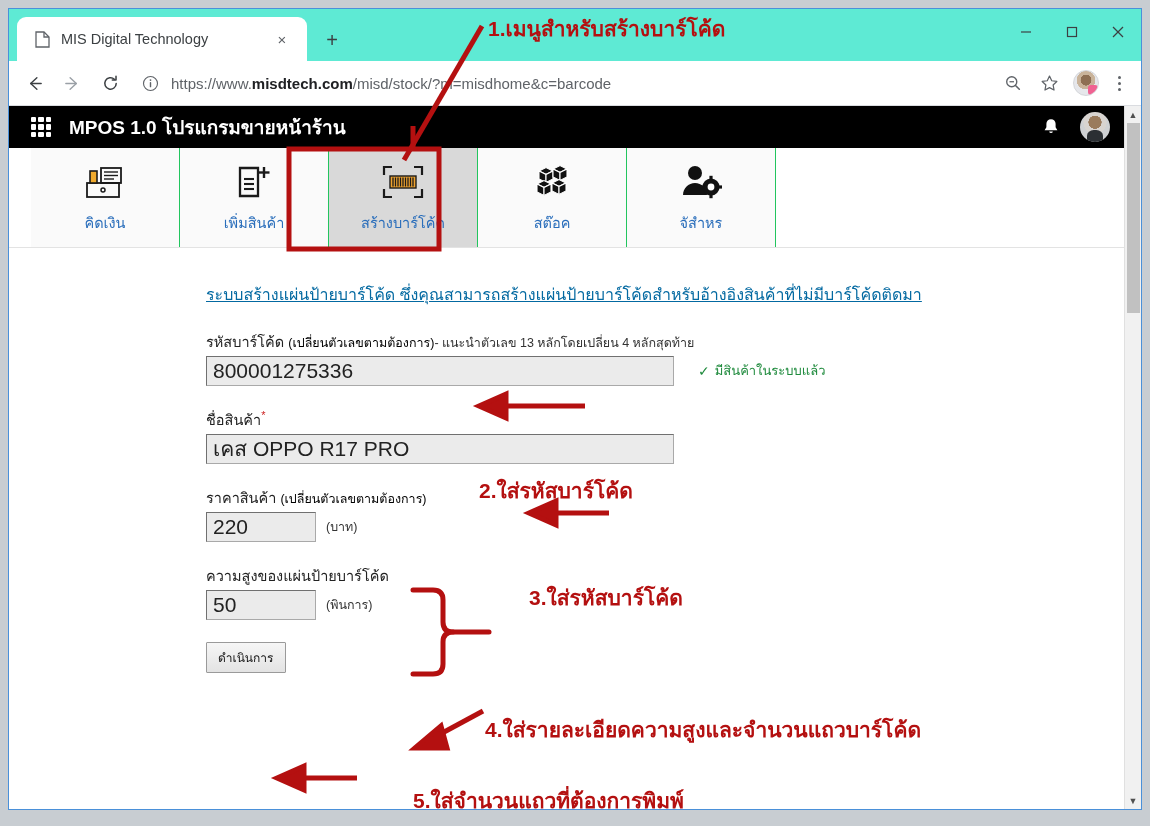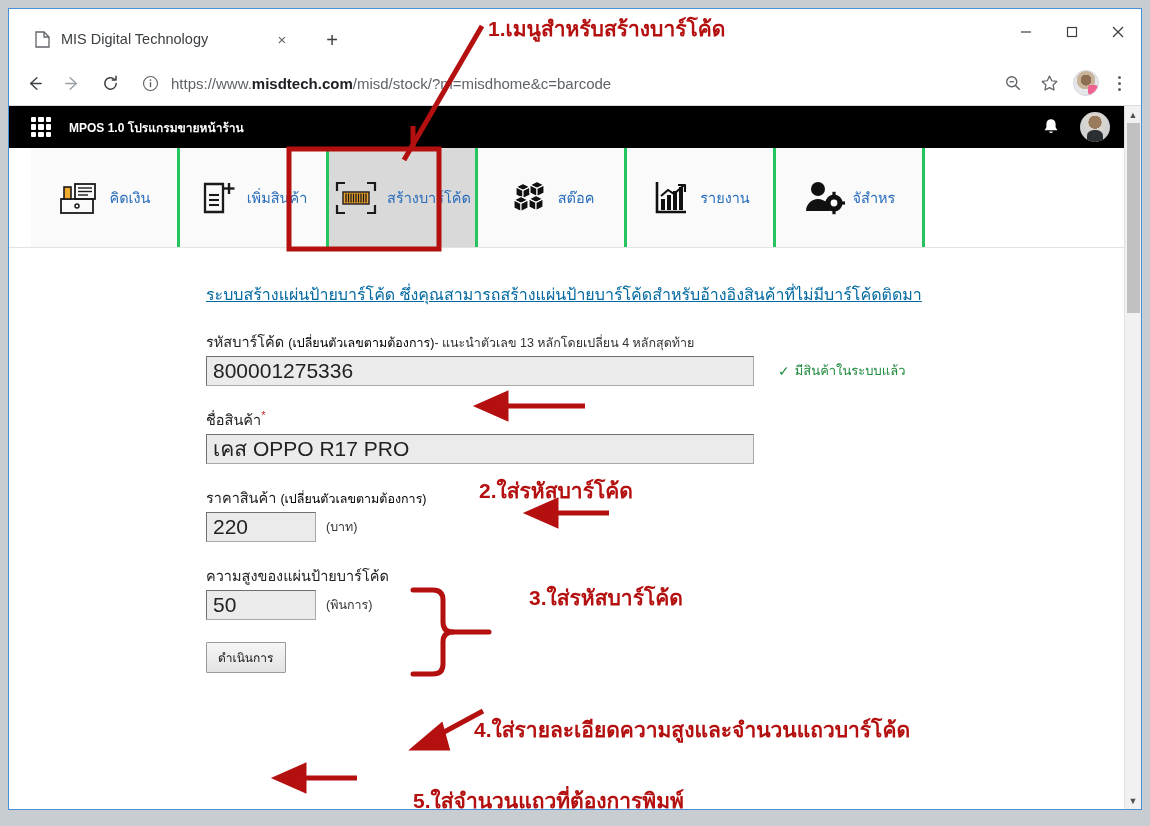--- a/index.html
+++ b/index.html
@@ -18,21 +18,21 @@
     width: 1134px; height: 802px;
     background: #dee1e6;
     border: 1px solid #4a90d9;
     display: flex;
     flex-direction: column;
   }
 
   
   .tabstrip {
     height: 52px;
-    background: #ffffff;
+    background: #5eead4;
     position: relative;
     display: flex;
     align-items: flex-end;
     padding-left: 8px;
   }
   .tab {
     width: 290px; height: 44px;
     background: #ffffff;
     border-radius: 9px 9px 0 0;
     display: flex;
@@ -183,21 +183,21 @@
     width: 20px; height: 20px;
     display: grid;
     grid-template-columns: repeat(3, 1fr);
     grid-template-rows: repeat(3, 1fr);
     gap: 2px;
     flex: none;
     margin-right: 18px;
   }
   .grid-icon i { background: #fff; display: block; border-radius: 1px; }
   .app-title {
-    font-size: 12px;
+    font-size: 19px;
     font-weight: bold;
     color: #ffffff;
     flex: 1 1 auto;
   }
   .bell {
     width: 26px; height: 26px;
     margin-right: 16px;
     display: flex; align-items: center; justify-content: center;
     flex: none;
   }
@@ -224,25 +224,25 @@
     background: #ffffff;
     display: flex;
     align-items: stretch;
     border-bottom: 1px solid #e3e3e3;
     padding-left: 22px;
     position: relative;
   }
   .navitem {
     width: 149px;
     display: flex;
-    flex-direction: row;
+    flex-direction: column;
     align-items: center;
     justify-content: center;
     gap: 8px;
-    border-right: 3px solid #22c55e;
+    border-right: 1px solid #22c55e;
     background: #fafafa;
     position: relative;
   }
   .navitem.active { background: #d9d9d9; }
   .navitem .nav-icon {
     height: 42px;
     display: flex; align-items: center; justify-content: center;
   }
   .navitem .nav-label {
     font-size: 14.5px;
@@ -278,21 +278,21 @@
     border-top-color: #707070;
     border-left-color: #707070;
     height: 30px;
     font-size: 21px;
     color: #222;
     padding: 0 6px;
     display: flex;
     align-items: center;
     font-family: "Liberation Sans", sans-serif;
   }
-  .finput.wide { width: 548px; }
+  .finput.wide { width: 468px; }
   .finput.small { width: 110px; }
 
   .inline-row { display: flex; align-items: center; gap: 10px; }
   .unit { font-size: 12.5px; color: #333; }
   .check-ok {
     font-size: 13px;
     color: #1e8a3c;
     display: flex;
     align-items: center;
     gap: 5px;
@@ -532,36 +532,20 @@
                   <path d="M20 21v8l-7 3.4V24.4z"></path>
                 <path d="M21 20l7-3.4L35 20l-7 3.4z"></path>
                   <path d="M21 20v8l7 3.4V23.4z"></path>
                   <path d="M35 20v8l-7 3.4V23.4z"></path>
               </g>
             </svg>
           </span>
           <span class="nav-label">สต๊อค</span>
         </div>
 
-        <div class="navitem">
-          <span class="nav-icon">
-            <svg width="42" height="38" viewBox="0 0 42 38">
-              <path d="M7 3v30h29" fill="none" stroke="#111" stroke-width="2.6"></path>
-              <g fill="#111">
-                <rect x="11" y="20" width="4" height="11"></rect>
-                <rect x="17" y="16" width="4" height="15"></rect>
-                <rect x="23" y="12" width="4" height="19"></rect>
-                <rect x="29" y="8" width="4" height="23"></rect>
-              </g>
-              <path d="M11 17l7-6 6 4 10-9" fill="none" stroke="#111" stroke-width="2.1"></path>
-              <path d="M28 6h7v7" fill="none" stroke="#111" stroke-width="2.1" stroke-linejoin="round"></path>
-            </svg>
-          </span>
-          <span class="nav-label">รายงาน</span>
-        </div>
 
         <div class="navitem">
           <span class="nav-icon">
             <svg width="42" height="38" viewBox="0 0 42 38">
               <circle cx="15" cy="10" r="7" fill="#111"></circle>
               <path d="M3 32c0-7 5.5-12 12-12s12 5 12 12z" fill="#111"></path>
               <circle cx="31" cy="24" r="8.6" fill="#111"></circle>
               <circle cx="31" cy="24" r="3.4" fill="#fff"></circle>
               <g fill="#111">
                 <rect x="29.4" y="12.8" width="3.2" height="4.5"></rect>
@@ -654,21 +638,21 @@
         </g>
 
         <g stroke="#b41010" stroke-width="5" fill="#b41010">
           <line x1="348" y1="672" x2="290" y2="672"></line>
           <polygon points="268,672 295,660 295,684"></polygon>
         </g>
 
         <line x1="404" y1="43" x2="404" y2="20" stroke="#b41010" stroke-width="5"></line>
       </svg>
 
-      <div class="ann" style="left:465px; top:613px;">4.ใส่รายละเอียดความสูงและจำนวนแถวบาร์โค้ด</div>
+      <div class="ann" style="left:476px; top:613px;">4.ใส่รายละเอียดความสูงและจำนวนแถวบาร์โค้ด</div>
       <div class="ann" style="left:404px; top:684px;">5.ใส่จำนวนแถวที่ต้องการพิมพ์</div>
 
       <div class="ann" style="left:470px; top:374px;">2.ใส่รหัสบาร์โค้ด</div>
       <div class="ann" style="left:520px; top:481px;">3.ใส่รหัสบาร์โค้ด</div>
     </div>
 
     <div class="pagescroll">
       <div class="scroll-arrow">▲</div>
       <div class="scroll-track">
         <div class="scroll-thumb"></div>

